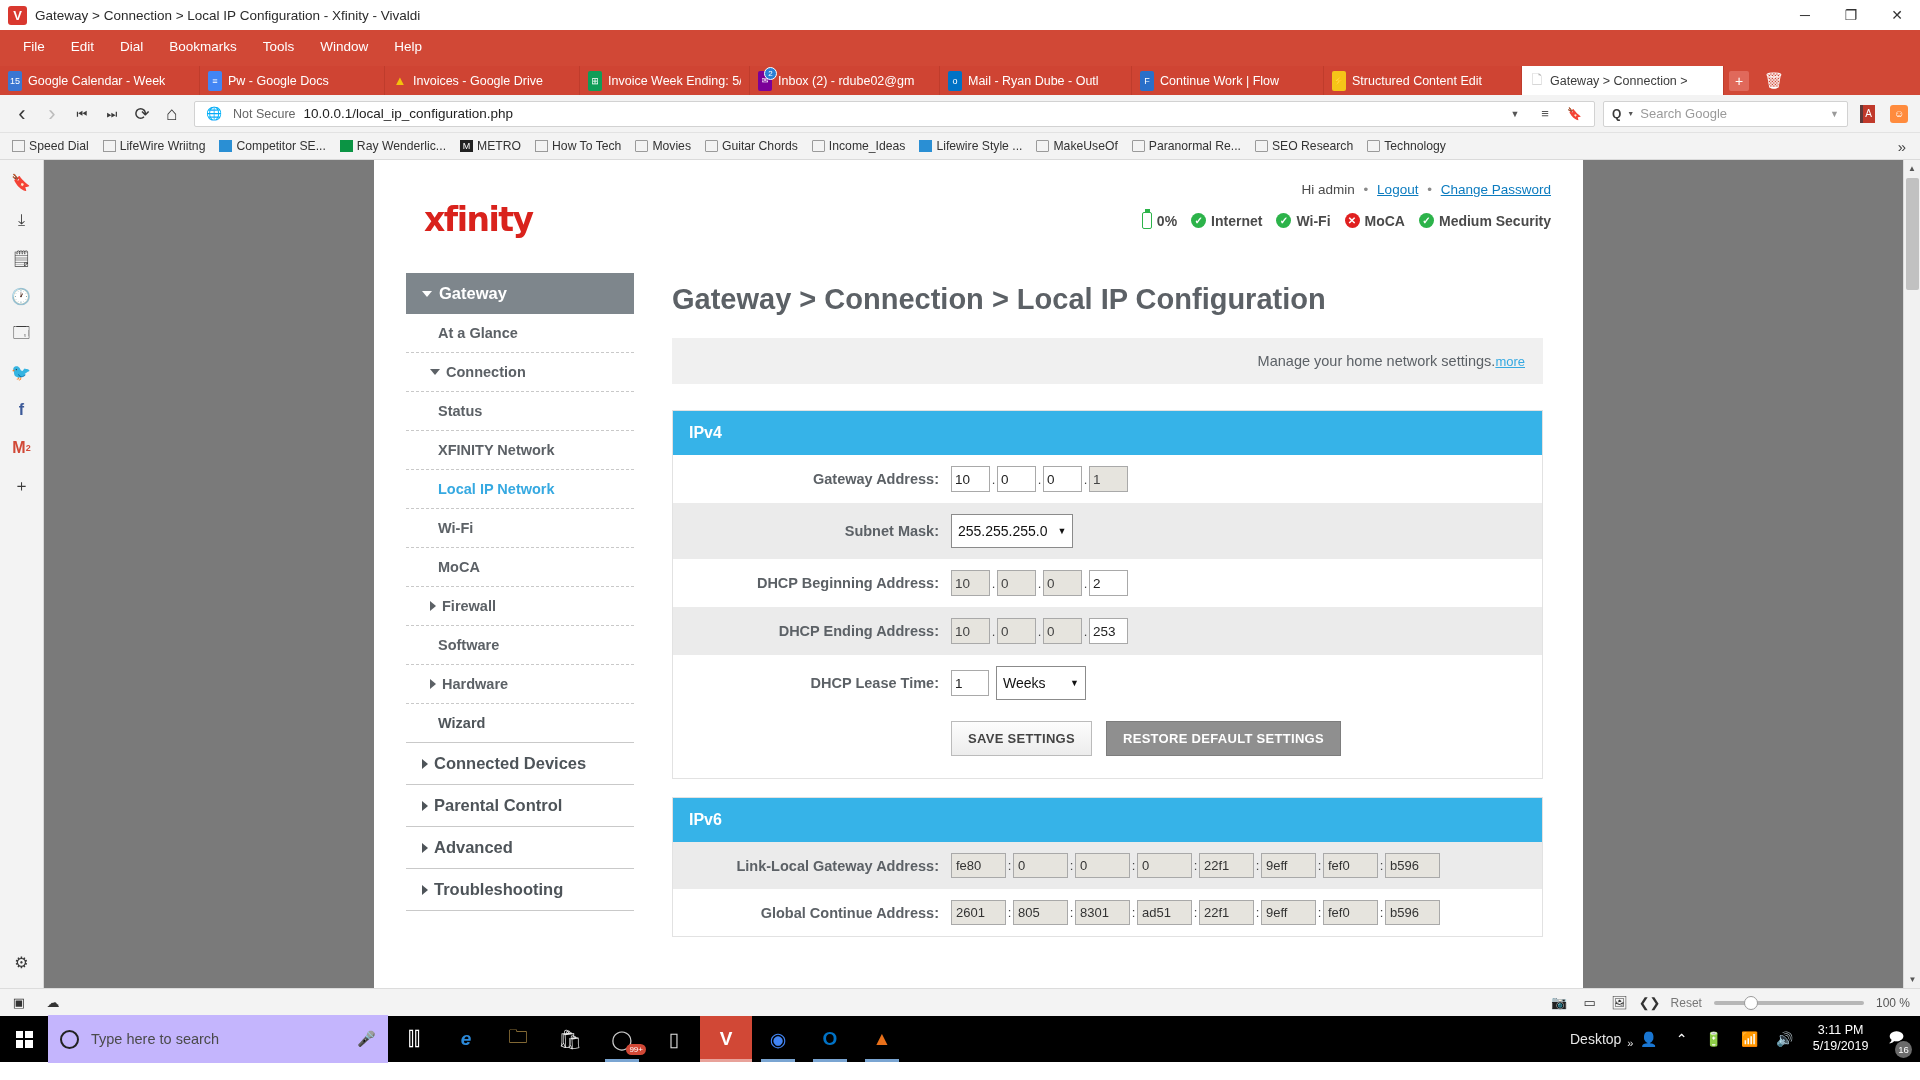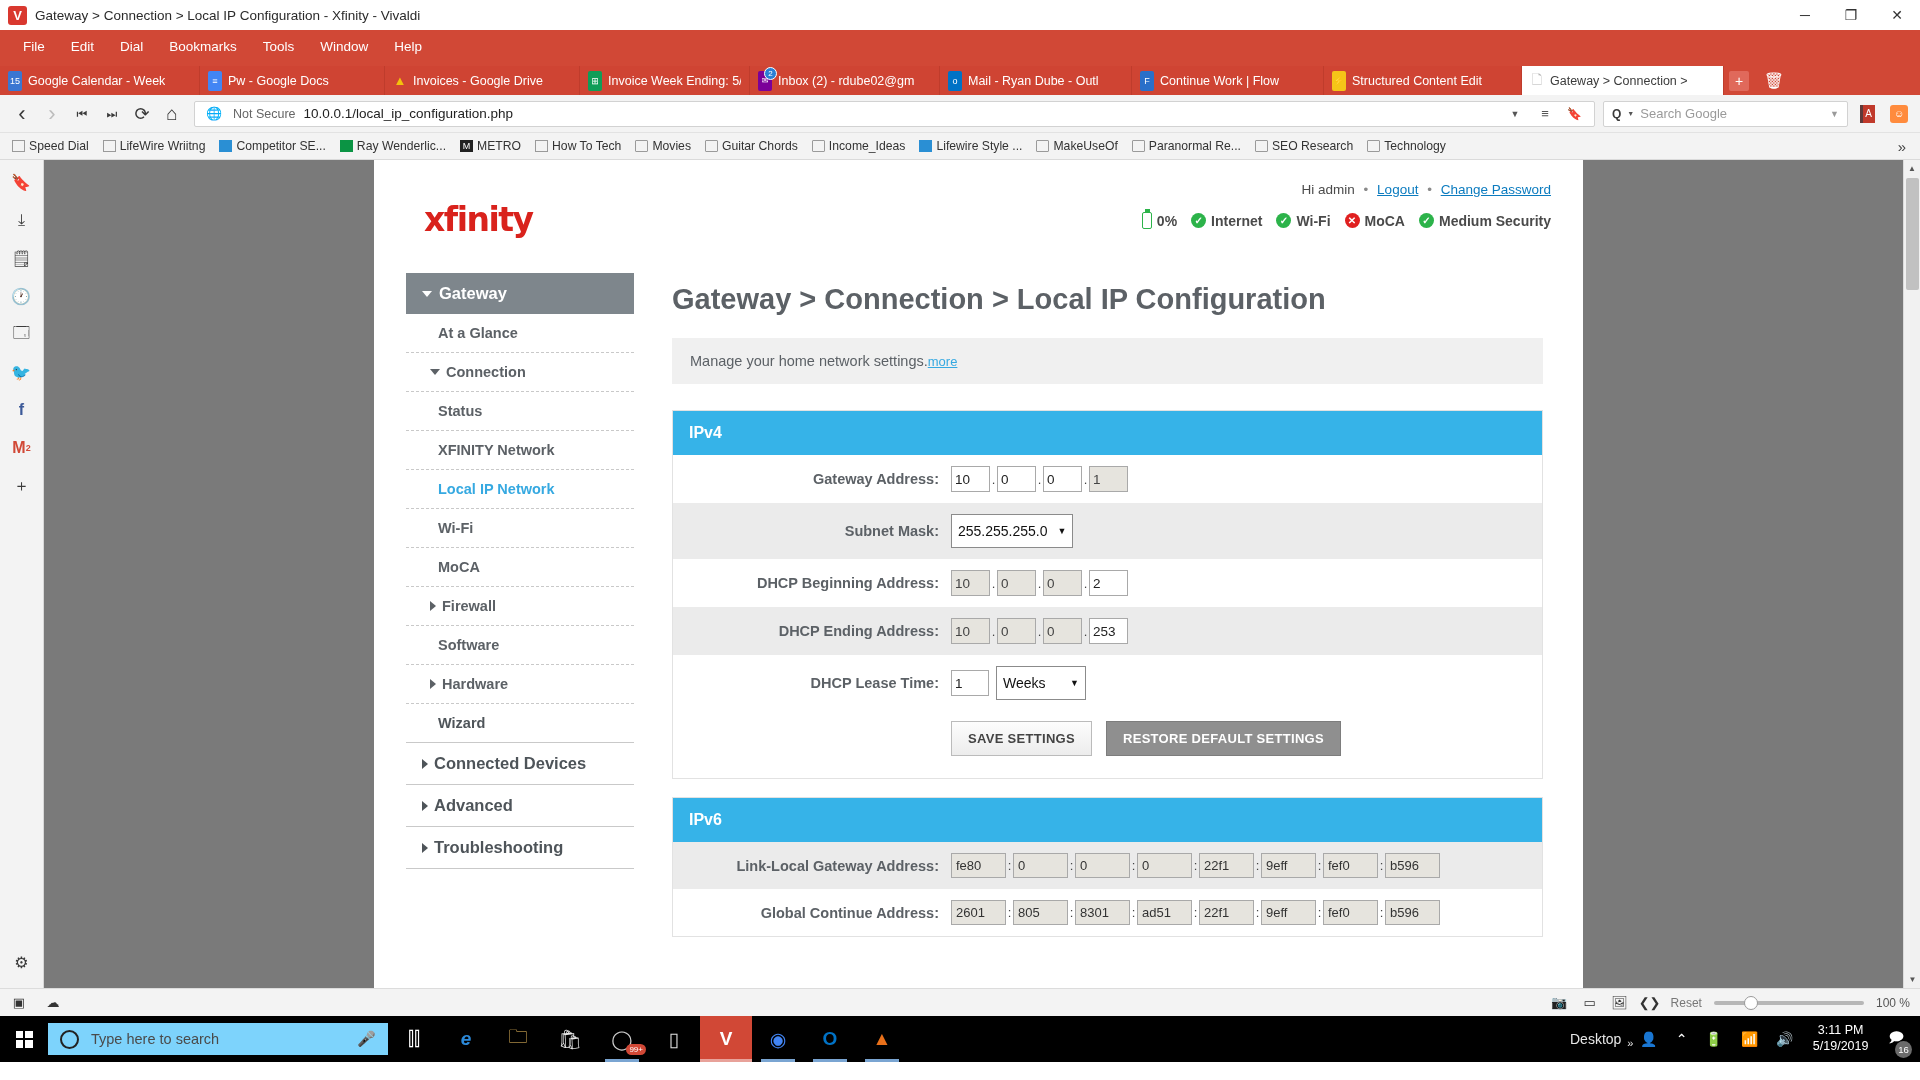--- a/index.html
+++ b/index.html
@@ -148,21 +148,21 @@
   .nav-item.solid { border-bottom:1px solid #c9c9c9; font-size:16.5px; color:#4e5459; }
   .caret-d { width:0;height:0;border-left:5px solid transparent;border-right:5px solid transparent;
              border-top:6px solid currentColor; display:inline-block; }
   .caret-r { width:0;height:0;border-top:5px solid transparent;border-bottom:5px solid transparent;
              border-left:6px solid currentColor; display:inline-block; }
 
   
   #rp-main { flex:1; padding:18px 40px 0 38px; }
   #page-heading { font-size:29px; font-weight:bold; color:#5c6166; margin:0 0 22px 0; }
   #desc-box { background:#f0f0f0; padding:15px 18px; display:flex;
-              justify-content:flex-start; align-items:center;
+              justify-content:flex-end; align-items:center;
               font-size:14.5px; color:#5c6166; margin-bottom:26px; }
   #desc-box a { color:#36a9e1; text-decoration:underline; font-size:13px; }
 
   .panel { border:1px solid #e2e2e2; margin-bottom:18px; }
   .panel-head { background:#36b3e8; color:#fff; font-weight:bold; font-size:16px;
                 padding:13px 16px; }
   .panel-body { background:#fff; }
   .frow { display:flex; align-items:center; padding:11px 16px; min-height:42px; }
   .frow.alt { background:#ebebeb; }
   .flabel { width:262px; text-align:right; padding-right:12px; font-size:14.5px;
@@ -207,21 +207,21 @@
                border-radius:50%; background:#fff; border:1px solid #9a9a9a; }
   #sb-reset { color:#777; }
   #sb-zoomval { color:#555; }
 
   
   #taskbar { height:46px; background:#000; display:flex; align-items:center; color:#fff; }
   #startbtn { width:48px; height:46px; display:flex; align-items:center; justify-content:center; }
   .win-logo { width:17px; height:17px; display:grid; grid-template-columns:1fr 1fr;
               grid-template-rows:1fr 1fr; gap:2px; }
   .win-logo i { background:#fff; display:block; }
-  #searchbox { width:340px; height:32px; background:#7dd3fc; display:flex; align-items:center;
+  #searchbox { width:340px; height:48px; background:#c4b5fd; display:flex; align-items:center;
                padding:0 12px; gap:12px; color:#333; font-size:14px; }
   #searchcircle { width:19px; height:19px; border:2px solid #222; border-radius:50%; flex:0 0 19px; }
   #searchtext { flex:1; color:#4a4a4a; font-size:14.5px; }
   #mic-icon { font-size:15px; color:#333; }
   .tb-icon { width:52px; height:46px; display:flex; align-items:center;
              justify-content:center; font-size:19px; position:relative; }
   .tb-icon.open:after { content:""; position:absolute; bottom:0; left:9px; right:9px;
                         height:3px; background:#7aa5d2; }
   .tb-icon.active-app { background:#d14836; }
   .tb-icon.active-app:after { content:""; position:absolute; bottom:0; left:0; right:0;
@@ -494,20 +494,24 @@
           </div>
           <div class="nav-item sub solid" style="font-size:14.5px">
             <span>Wizard</span>
           </div>
           <div class="nav-item solid">
             <span class="caret-r"></span>
             <span>Connected Devices</span>
           </div>
           <div class="nav-item solid">
             <span class="caret-r"></span>
+            <span>Parental Control</span>
+          </div>
+          <div class="nav-item solid">
+            <span class="caret-r"></span>
             <span>Advanced</span>
           </div>
           <div class="nav-item solid">
             <span class="caret-r"></span>
             <span>Troubleshooting</span>
           </div>
         </div>
 
         <div id="rp-main">
           <h1 id="page-heading">Gateway &gt; Connection &gt; Local IP Configuration</h1>

